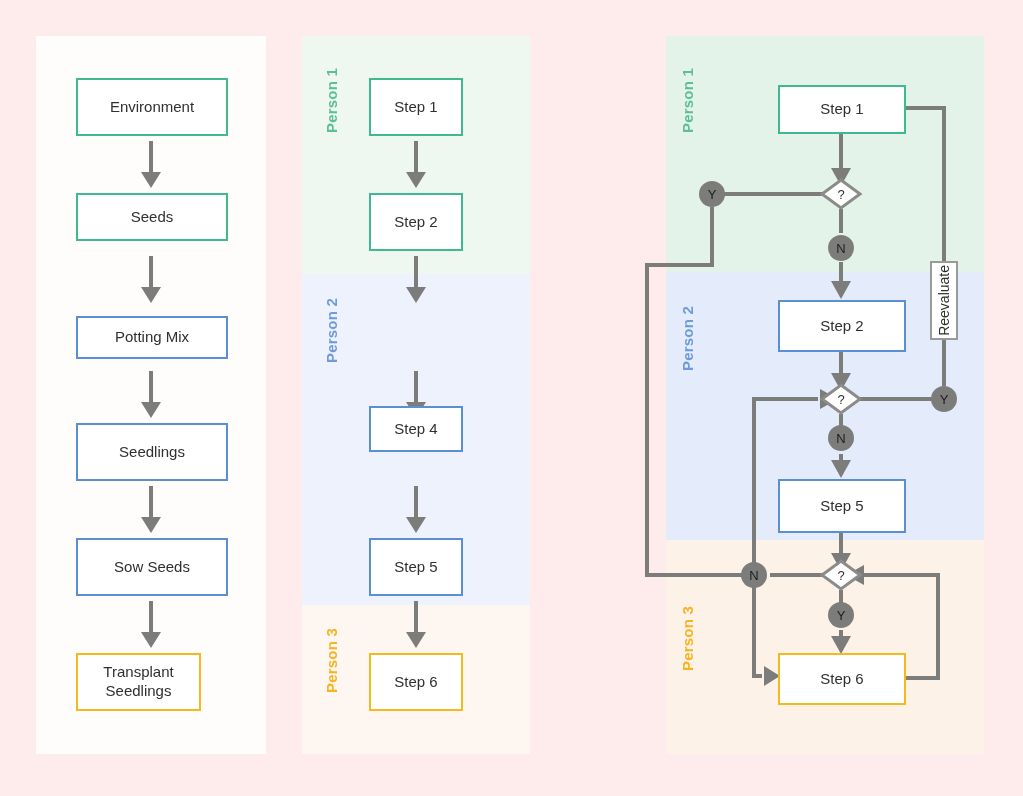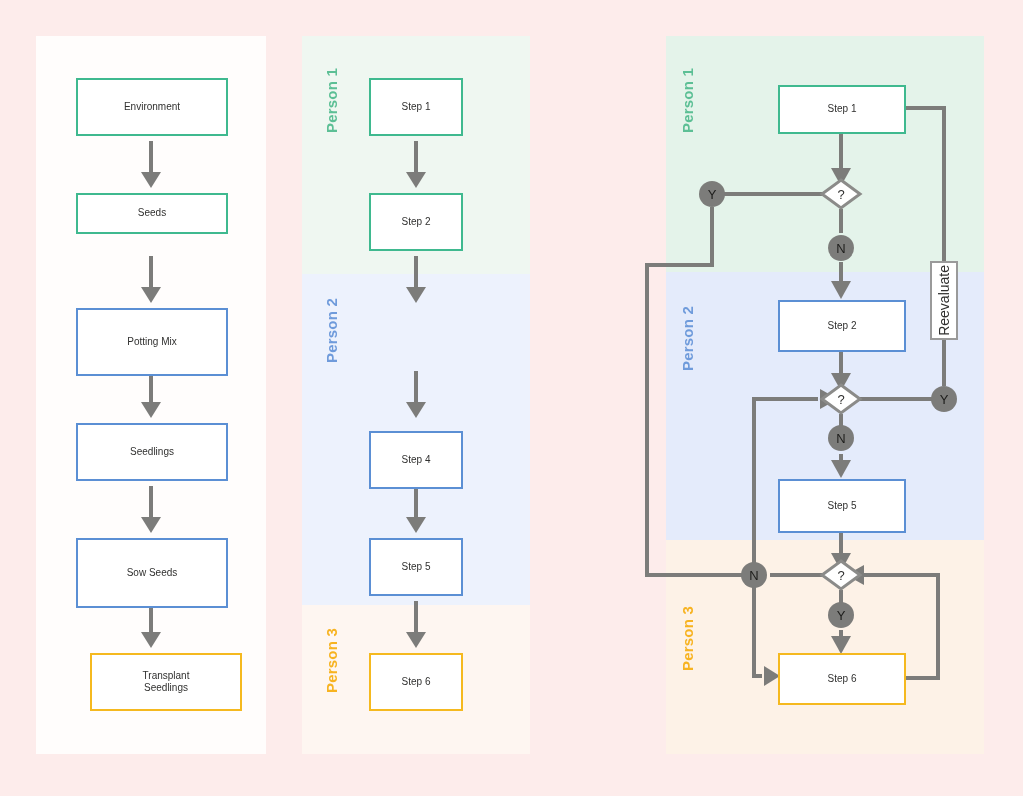--- a/index.html
+++ b/index.html
@@ -46,21 +46,21 @@
 
   
   .node{
     position:absolute;
     background:#ffffff;
     border:2px solid #888;
     display:flex;
     align-items:center;
     justify-content:center;
     text-align:center;
-    font-size:10px;
+    font-size:15px;
     color:#30302f;
     line-height:1.25;
     box-sizing:border-box;
   }
   .n-green{border-color:#3fb98f;}
   .n-blue{border-color:#5b8fd4;}
   .n-orange{border-color:#f5b91f;}
 
   
   .rot-box{
@@ -104,33 +104,33 @@
         <path class="wire" d="M115 450 L115 483"></path>
           <polygon class="wire-head" points="105,481 125,481 115,497"></polygon>
         <path class="wire" d="M115 565 L115 598"></path>
           <polygon class="wire-head" points="105,596 125,596 115,612"></polygon>
       </g>
     </svg>
 
     <div class="node n-green" style="left:40px;top:42px;width:152px;height:58px;">
       <span>Environment</span>
     </div>
-    <div class="node n-green" style="left:40px;top:157px;width:152px;height:41px;">
+    <div class="node n-green" style="left:40px;top:157px;width:152px;height:48px;">
       <span>Seeds</span>
     </div>
-    <div class="node n-blue" style="left:40px;top:272px;width:152px;height:68px;">
+    <div class="node n-blue" style="left:40px;top:280px;width:152px;height:43px;">
       <span>Potting Mix</span>
     </div>
     <div class="node n-blue" style="left:40px;top:387px;width:152px;height:58px;">
       <span>Seedlings</span>
     </div>
-    <div class="node n-blue" style="left:40px;top:502px;width:152px;height:70px;">
+    <div class="node n-blue" style="left:40px;top:502px;width:152px;height:58px;">
       <span>Sow Seeds</span>
     </div>
-    <div class="node n-orange" style="left:54px;top:617px;width:152px;height:58px;white-space:pre-line;">
+    <div class="node n-orange" style="left:40px;top:617px;width:125px;height:58px;white-space:pre-line;">
       <span>Transplant
 Seedlings</span>
     </div>
   </div>
 
   <div class="panel" id="panel-lanes">
     <div class="lane lane-green" style="top:0px;height:238px;"></div>
     <div class="lane lane-blue" style="top:238px;height:331px;"></div>
     <div class="lane lane-orange" style="top:569px;height:149px;"></div>
 
@@ -152,21 +152,21 @@
           <polygon class="wire-head" points="104,596 124,596 114,612"></polygon>
       </g>
     </svg>
 
     <div class="node n-green" style="left:67px;top:42px;width:94px;height:58px;">
       <span>Step 1</span>
     </div>
     <div class="node n-green" style="left:67px;top:157px;width:94px;height:58px;">
       <span>Step 2</span>
     </div>
-    <div class="node n-blue" style="left:67px;top:395px;width:94px;height:58px;">
+    <div class="node n-blue" style="left:67px;top:370px;width:94px;height:46px;">
       <span>Step 4</span>
     </div>
     <div class="node n-blue" style="left:67px;top:502px;width:94px;height:58px;">
       <span>Step 5</span>
     </div>
     <div class="node n-orange" style="left:67px;top:617px;width:94px;height:58px;">
       <span>Step 6</span>
     </div>
   </div>
 

